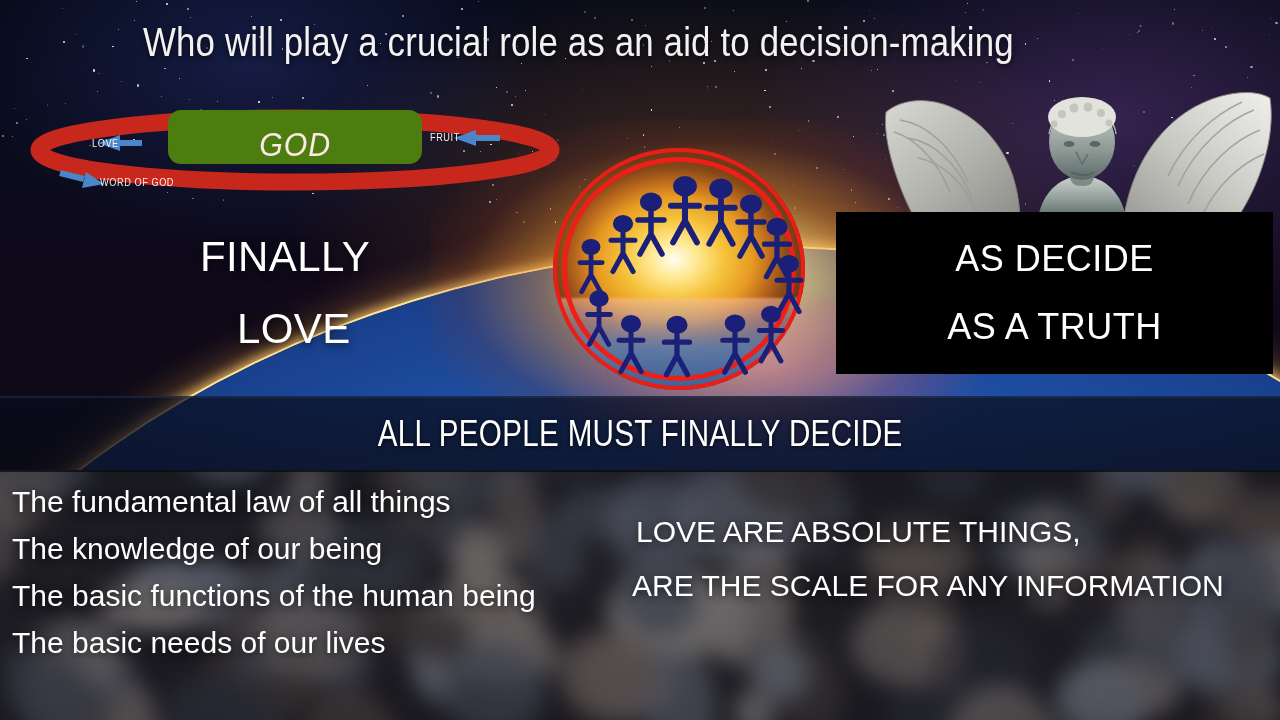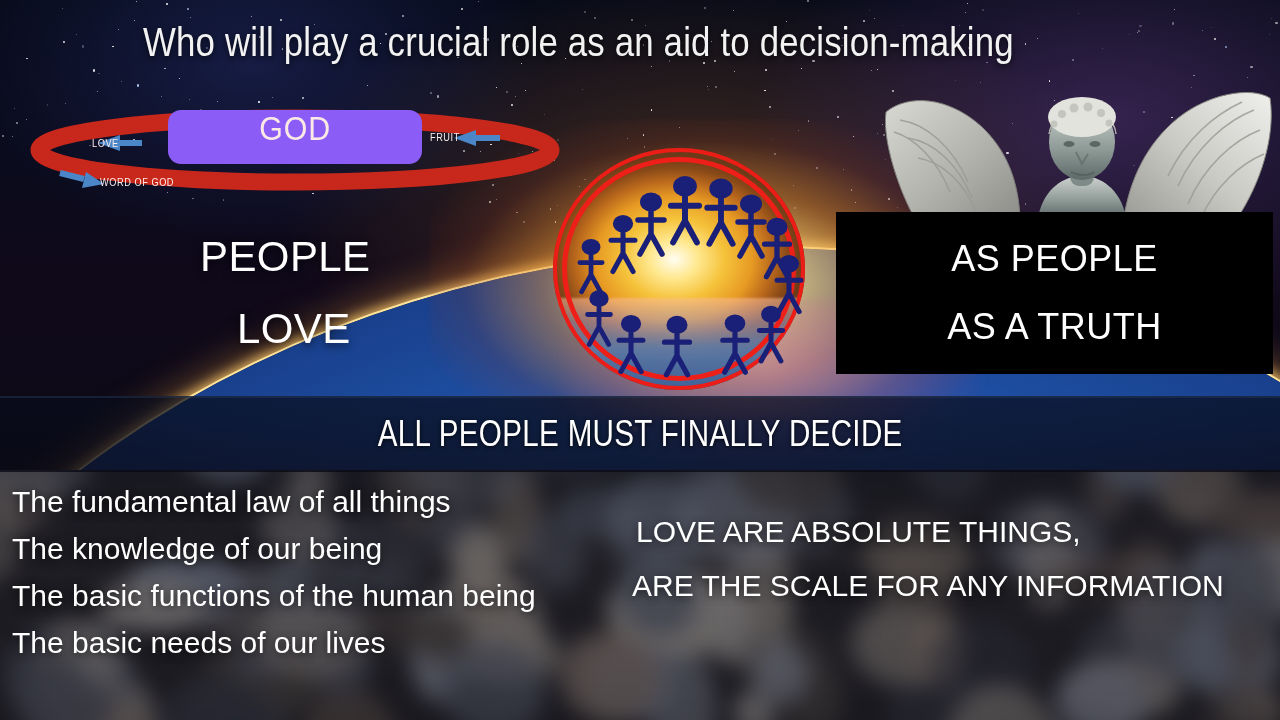--- a/index.html
+++ b/index.html
@@ -83,22 +83,22 @@
     color:#f2f2f2;font-size:40px;font-weight:300;letter-spacing:.2px;
     font-family:"Liberation Sans Narrow","Liberation Sans",sans-serif;
     text-shadow:0 2px 7px rgba(0,0,0,.75);white-space:nowrap;
   }
   .title span{display:inline-block;transform:scaleX(.87);transform-origin:center;}
 
   
   .god-diagram{position:absolute;left:30px;top:105px;width:540px;height:100px;}
   .god-box{
     position:absolute;left:138px;top:5px;width:254px;height:54px;
-    background:#8b5cf6;border-radius:13px;
-    display:flex;align-items:flex-start;justify-content:center;z-index:3;
+    background:#4d7c0f;border-radius:13px;
+    display:flex;align-items:flex-end;justify-content:center;z-index:3;font-style:italic;
   }
   .god-box-label{
     color:#fbe9e6;font-size:33px;font-weight:300;letter-spacing:1px;
     font-family:"Liberation Sans Narrow","Liberation Sans",sans-serif;
     transform:scaleX(.92);
   }
   .ellipse-svg{position:absolute;left:0;top:0;}
   .ring-label{
     position:absolute;color:#fdeeea;font-size:10px;letter-spacing:.6px;font-weight:400;
     font-family:"Liberation Sans Narrow","Liberation Sans",sans-serif;
@@ -658,21 +658,21 @@
         </g>
         <g transform="translate(182,196) scale(0.94)">
           <ellipse cx="0" cy="-22" rx="11" ry="9.5" fill="#1a1f78"></ellipse>
           <path d="M0,-12 L0,10 M-13,-4 L13,-4 M0,10 L-11,30 M0,10 L11,30" stroke="#1a1f78" stroke-width="5.5" fill="none" stroke-linecap="round"></path>
         </g>
       </svg>
     <div class="emblem-ring-in"></div>
     <div class="emblem-ring-out"></div>
   </div>
 
-  <div class="freedom-word">PEOPLE</div>
+  <div class="freedom-word">FINALLY</div>
   <div class="truth-word">LOVE</div>
 
   <div class="statue">
     <svg width="402" height="145" viewBox="0 0 402 145">
       <defs>
         <linearGradient id="stoneL" x1="0" y1="0" x2="1" y2="1">
           <stop offset="0%" stop-color="#d9d9d4"></stop>
           <stop offset="55%" stop-color="#b3b3ae"></stop>
           <stop offset="100%" stop-color="#8d8d89"></stop>
         </linearGradient>
@@ -729,21 +729,21 @@
       <path d="M193 100 C 200 104, 210 104, 216 100" fill="none" stroke="#4f5d5b" stroke-width="2" opacity=".7"></path>
     </svg>
   </div>
 
   <div class="banner-top-line"></div>
   <div class="banner">
     <div class="banner-text">ALL PEOPLE MUST FINALLY DECIDE</div>
   </div>
 
   <div class="black-box">
-    <div>AS PEOPLE</div>
+    <div>AS DECIDE</div>
     <div>AS A TRUTH</div>
   </div>
 
   <div class="bottom-left">
     <ul id="leftlist">
         <li>The fundamental law of all things</li>
         <li>The knowledge of our being</li>
         <li>The basic functions of the human being</li>
         <li>The basic needs of our lives</li>
       </ul>

